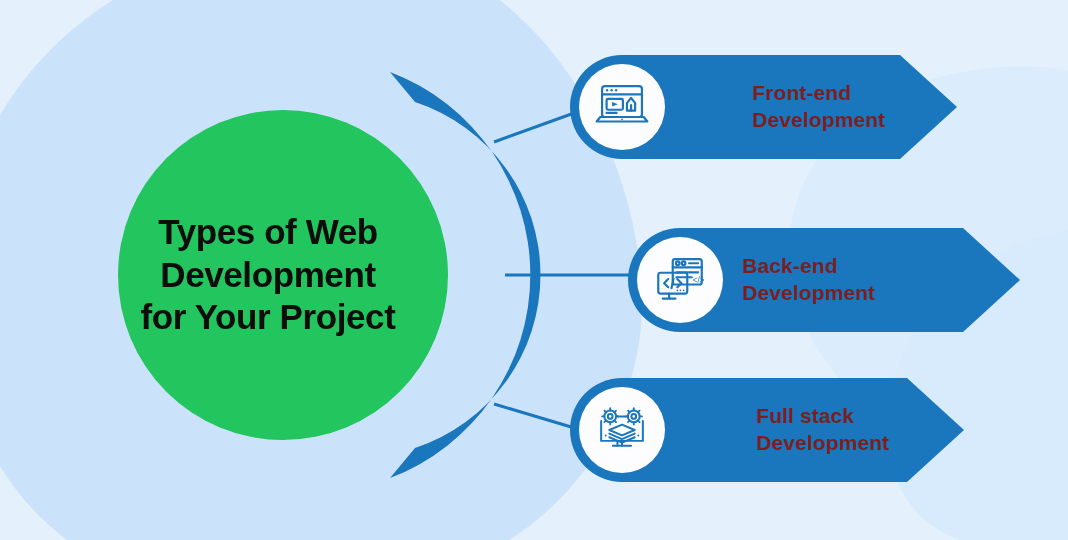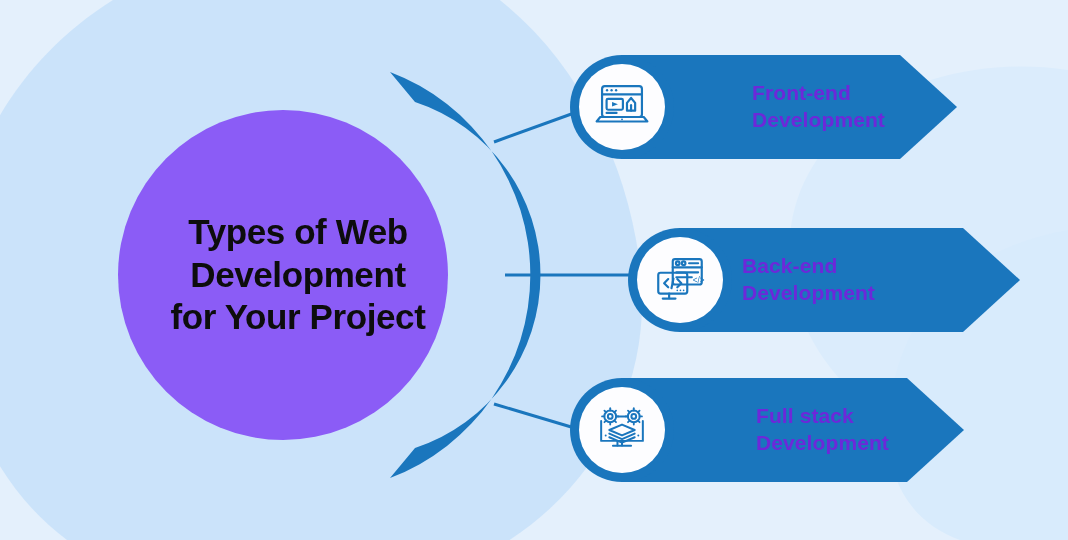--- a/index.html
+++ b/index.html
@@ -17,22 +17,22 @@
   }
   .bg-svg{position:absolute;left:0;top:0;width:1068px;height:540px;}
   .stage{position:absolute;left:0;top:0;width:1068px;height:540px;}
 
   
   .hub-circle{
     position:absolute;
     left:118px;top:110px;
     width:330px;height:330px;
     border-radius:50%;
-    background:#8b5cf6;
-    display:flex;align-items:center;justify-content:flex-end;
+    background:#22c55e;
+    display:flex;align-items:center;justify-content:flex-start;
   }
   .hub-title{
     text-align:center;
     color:#0d0d0d;
     font-size:35px;
     font-weight:bold;
     line-height:1.22;
     letter-spacing:-0.4px;
     width:300px;
     white-space:pre-line;
@@ -47,21 +47,21 @@
   .banner{
     position:absolute;
     top:0;
     height:104px;
     display:flex;
     align-items:center;
   }
   .banner-label{
     position:relative;
     z-index:3;
-    color:#6d28d9;
+    color:#7f1d1d;
     font-size:21px;
     font-weight:bold;
     line-height:1.28;
     white-space:pre-line;
     letter-spacing:0.1px;
   }
 
   .badge{
     position:absolute;
     z-index:4;

